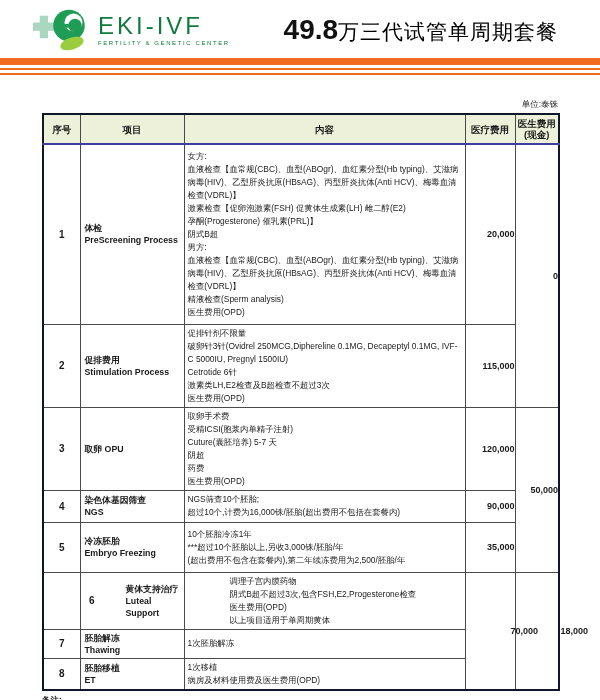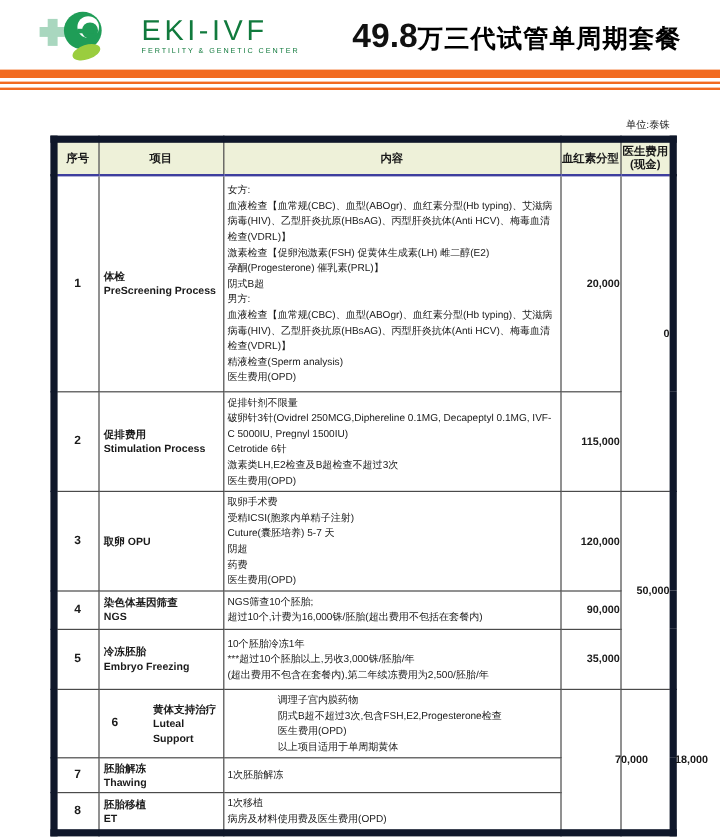--- a/index.html
+++ b/index.html
@@ -3,35 +3,35 @@
 <meta charset="utf-8">
 <style>
   * { margin:0; padding:0; box-sizing:border-box; }
   html,body { background:#fff; }
   .page {
     position:relative; width:600px; height:700px; background:#fff;
     font-family:"Liberation Sans","DejaVu Sans",sans-serif; color:#1a1a1a; overflow:hidden;
   }
   
   .hdr { display:flex; align-items:center; height:56px; padding:4px 18px 0 30px; }
-  .logo { display:flex; align-items:center; gap:22px; }
+  .logo { display:flex; align-items:center; gap:2px; }
   .logo-txt .big { font-size:24px; letter-spacing:3px; color:#117a3d; font-weight:500; line-height:24px; }
   .logo-txt .sub { font-size:6px; letter-spacing:1.6px; color:#117a3d; margin-top:2px; }
   .title { flex:1; text-align:center; padding-left:30px; white-space:nowrap; }
   .title .num { font-size:28px; font-weight:600; color:#111; }
-  .title .txt { font-size:21px; font-weight:700; color:#000; letter-spacing:1px; }
+  .title .txt { font-size:21px; font-weight:400; color:#000; letter-spacing:1px; }
   
   .stripes { margin-top:2px; }
   .stripes .b1 { height:7px; background:#f26b21; }
   .stripes .g { height:3px; background:#fff; }
   .stripes .b2 { height:2px; background:#f26b21; }
   
   .unit { text-align:right; margin:24px 42px 2px 0; font-size:8.5px; color:#222; }
   
-  table.price { border-collapse:collapse; table-layout:fixed; width:516px; margin:0 42px; border:6px solid #0f172a; }
+  table.price { border-collapse:collapse; table-layout:fixed; width:516px; margin:0 42px; border:2px solid #0f172a; }
   col.c-no{width:37px;} col.c-item{width:104px;} col.c-content{width:281px;} col.c-med{width:50px;} col.c-doc{width:44px;}
   th {
     background:#eef1d9; font-size:9.5px; font-weight:bold; text-align:center; vertical-align:middle;
     border:1px solid #4a4a4a; border-bottom:2.5px solid #3e3e9e; height:30px; white-space:pre-line; line-height:11px;
   }
   td { border:1px solid #4a4a4a; vertical-align:middle; }
   td.no { text-align:center; font-weight:bold; font-size:10px; }
   td.item { font-weight:bold; font-size:8.8px; padding:2px 2px 2px 4px; white-space:pre-line; line-height:12px; }
   td.content { font-size:8.4px; padding:2px 3px; white-space:pre-line; line-height:13px; text-align:left; }
   td.fee { text-align:right; font-weight:bold; font-size:9px; }
@@ -99,21 +99,21 @@
         <col class="c-item">
         <col class="c-content">
         <col class="c-med">
         <col class="c-doc">
       </colgroup>
     <thead>
       <tr>
         <th>序号</th>
         <th>项目</th>
         <th>内容</th>
-        <th>血红素分型</th>
+        <th>医疗费用</th>
         <th>医生费用
 (现金)</th>
       </tr>
     </thead>
     <tbody>
       <tr class="r1">
         <td class="no">1</td>
         <td class="item">体检
 PreScreening Process</td>
         <td class="content">女方:

